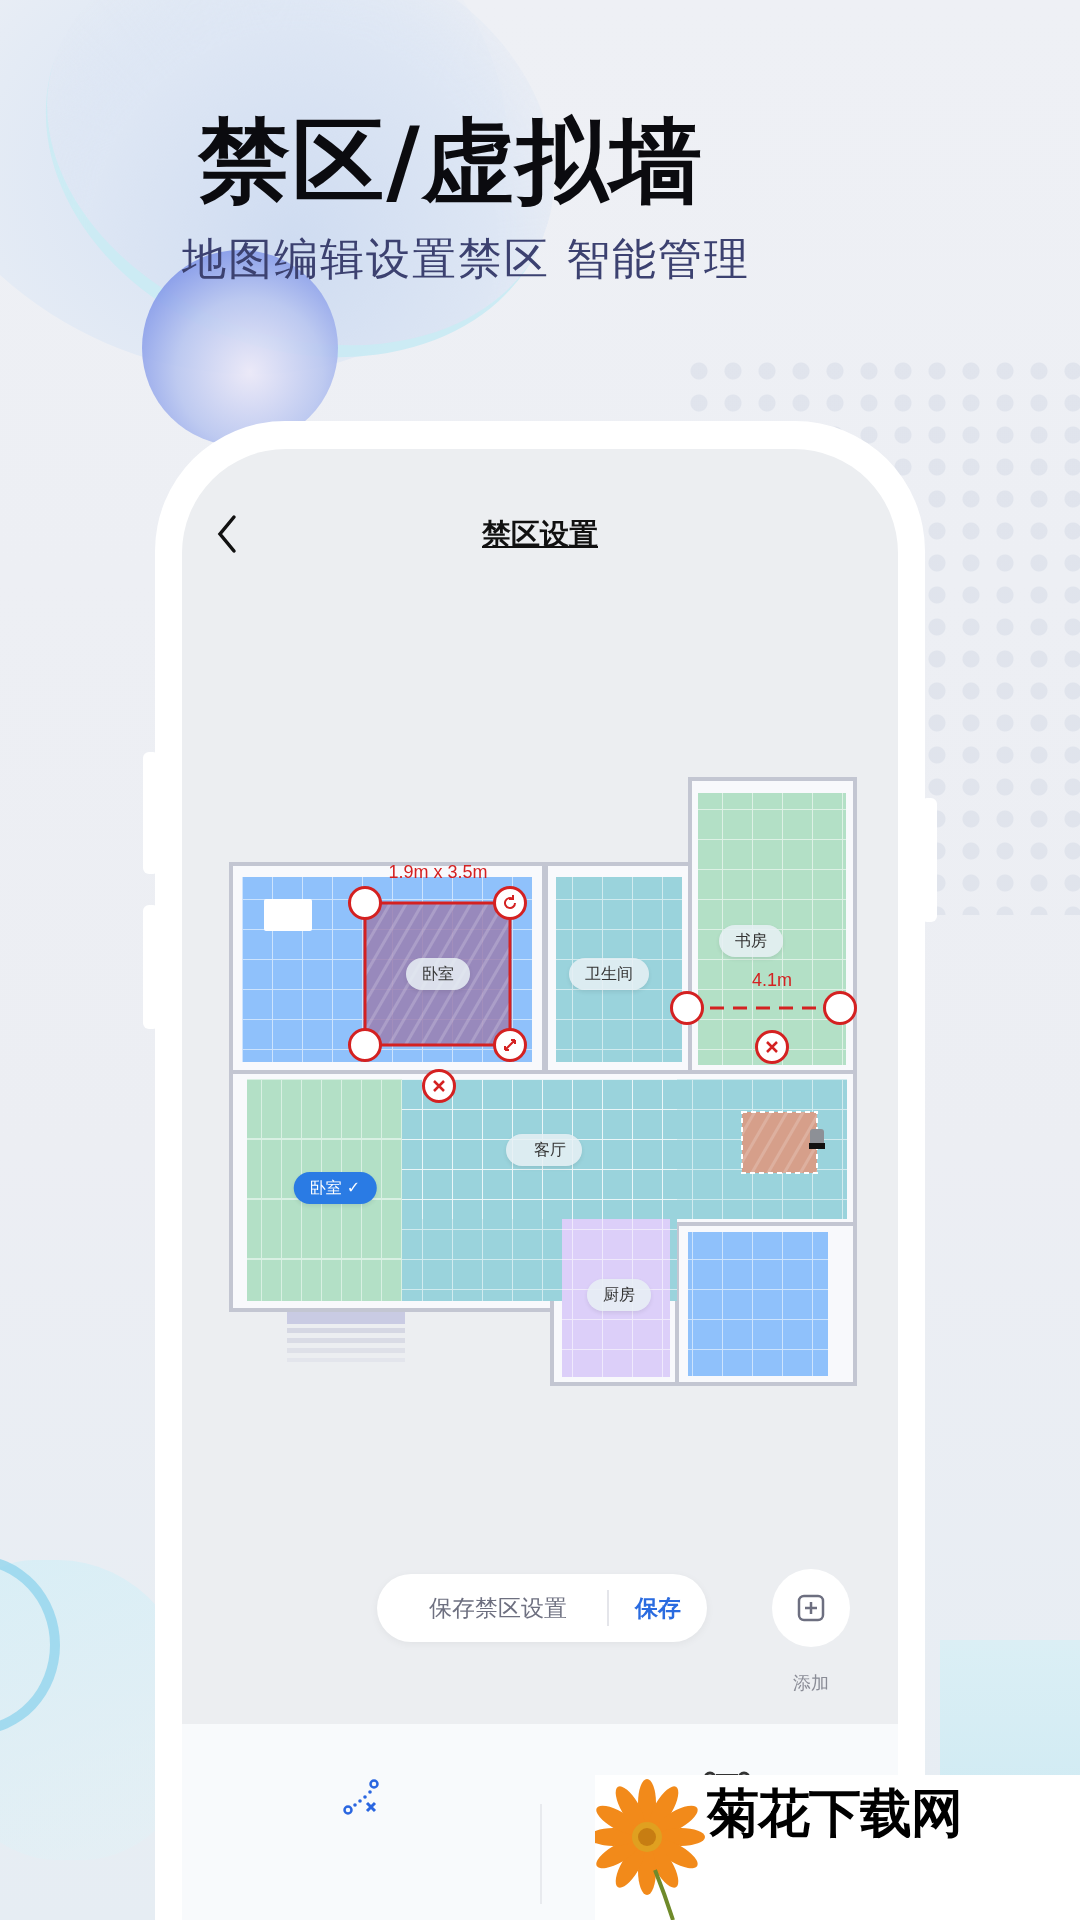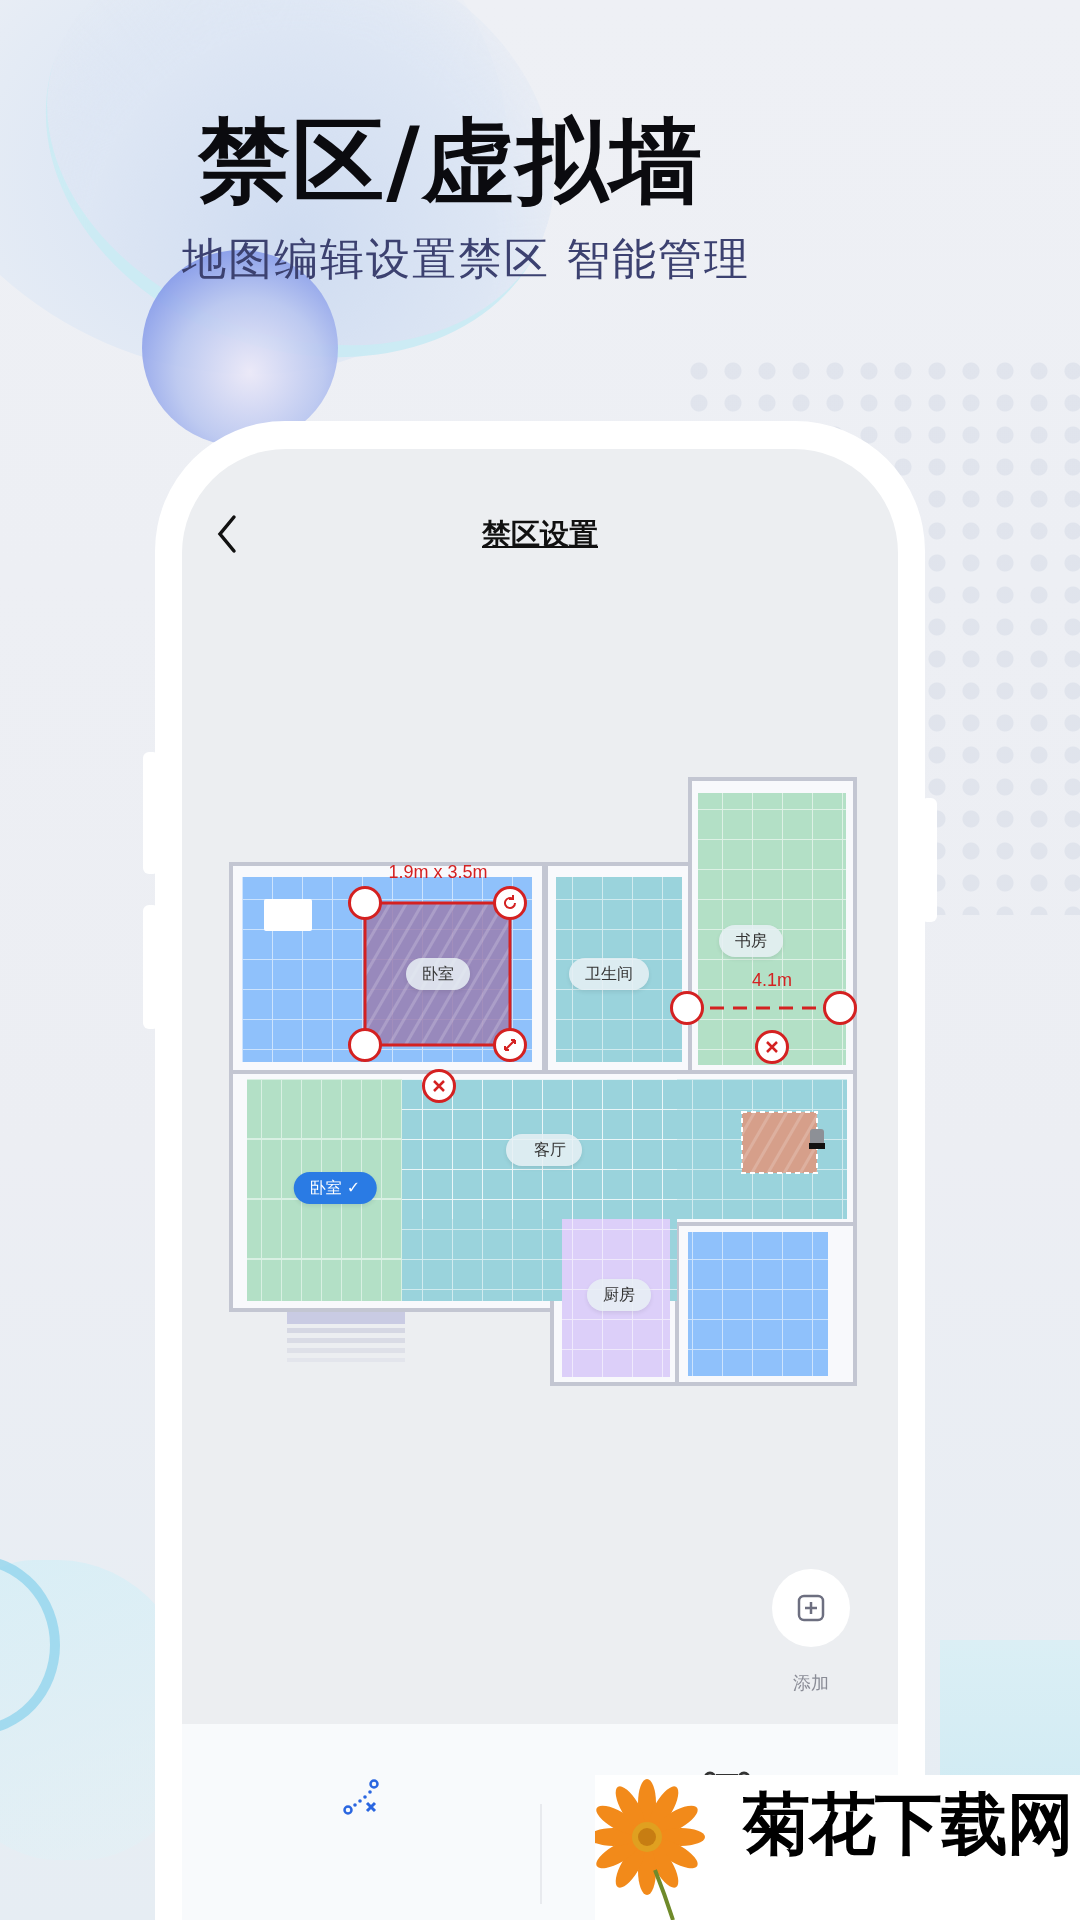--- a/index.html
+++ b/index.html
@@ -115,21 +115,21 @@
 
     
     .tabbar { position: absolute; left: 27px; top: 1303px; width: 716px; height: 300px; background: #f8fafc; }
     .tab { position: absolute; top: 0; width: 358px; height: 200px; cursor: pointer; }
     .tab-label { position: absolute; top: 126px; width: 100%; text-align: center; font-size: 22px; color: #2a66e0; }
     .tab-divider { position: absolute; left: 358px; top: 80px; width: 2px; height: 100px; background: #e8eaee; }
 
     
     .watermark { position: absolute; left: 595px; top: 1775px; width: 485px; height: 145px; background: #fff; }
     .wm-flower { position: absolute; left: 0; top: 0; }
-    .wm-title { position: absolute; left: 112px; top: 4px; font-size: 67px; font-weight: bold; color: #000; letter-spacing: -1px; margin-left: 36px; }
+    .wm-title { position: absolute; left: 112px; top: 4px; font-size: 52px; font-weight: bold; color: #000; letter-spacing: -1px; }
     .wm-url { position: absolute; left: 112px; top: 100px; font-size: 38px; font-weight: bold; color: #000; font-family: "Liberation Sans", sans-serif; }
   </style>
 </head>
 <body>
 
 <div class="bg-blob-top"></div>
 <div class="bg-blob-edge"></div>
 <div class="bg-sphere"></div>
 <div class="bg-dots"></div>
 <div class="bg-wave"></div>
@@ -247,20 +247,25 @@
       <svg width="14" height="14" viewBox="0 0 14 14">
           <path d="M2 2 L12 12 M12 2 L2 12" stroke="#d42121" stroke-width="2.5"></path>
         </svg>
     </div>
 
     <svg class="nav-back" viewBox="0 0 30 46">
       <path d="M22 6 L8 23 L22 40" fill="none" stroke="#111" stroke-width="3.5" stroke-linecap="round"></path>
     </svg>
     <div class="nav-title">禁区设置</div>
 
+    <div class="save-pill">
+      <span class="save-hint">保存禁区设置</span>
+      <span class="save-divider"></span>
+      <span class="save-btn">保存</span>
+    </div>
     <div class="add-btn">
       <svg width="30" height="30" viewBox="0 0 30 30">
           <rect x="3" y="3" width="24" height="24" rx="5" fill="none" stroke="#6d6f80" stroke-width="2.5"></rect>
           <path d="M15 9 L15 21 M9 15 L21 15" stroke="#6d6f80" stroke-width="2.5"></path>
         </svg>
     </div>
     <div class="add-label">添加</div>
   </div>
 
   <div class="tabbar">

